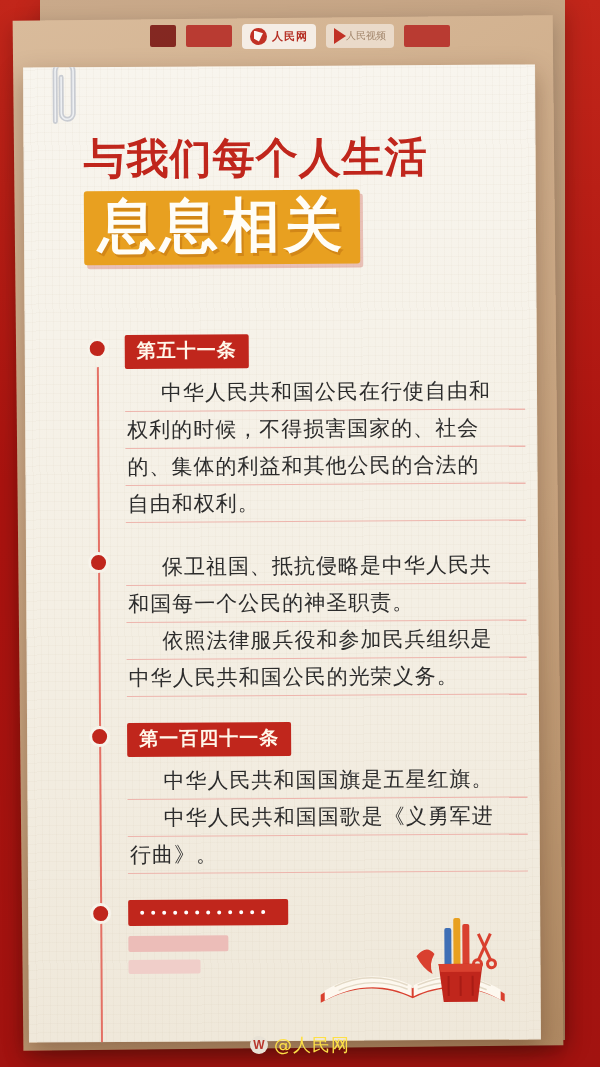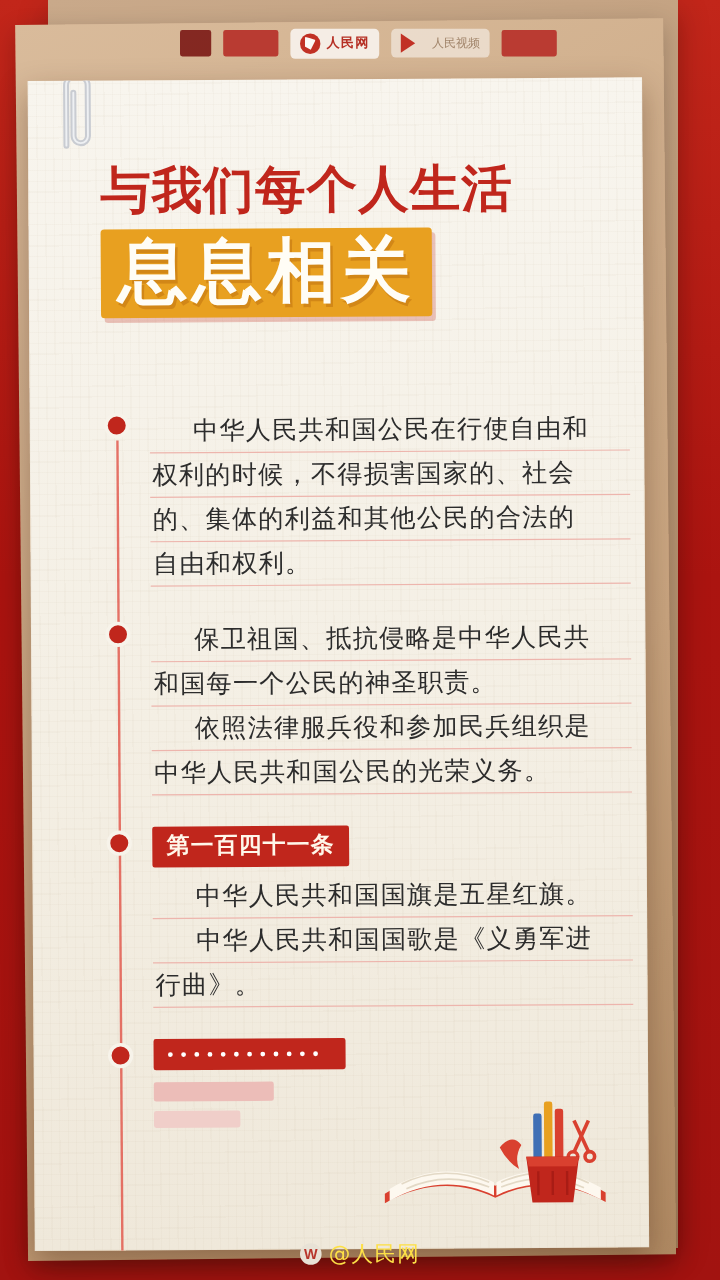--- a/index.html
+++ b/index.html
@@ -53,21 +53,21 @@
     gap: 10px;
     opacity: 0.92;
   }
   .tb-block {
     width: 46px; height: 22px;
     background: #b7312a;
     border-radius: 2px;
   }
   .tb-block.dark { background: #7d1c18; width: 26px; }
   .tb-logo {
-    display: flex; gap: 5px;
+    display: flex; align-items: center; gap: 5px;
     background: rgba(255,255,255,0.82);
     border-radius: 4px;
     padding: 4px 8px;
   }
   .tb-logo .mark {
     width: 17px; height: 17px;
     background: #c0261c;
     border-radius: 50%;
     position: relative;
   }
@@ -76,21 +76,21 @@
     position:absolute; left:4px; top:3px;
     width:9px; height:11px;
     background:#fff;
     clip-path: polygon(0 0, 100% 25%, 55% 100%, 0 75%);
   }
   .tb-logo .txt {
     font-size: 11px; color: #b3241b; font-weight: bold;
     letter-spacing: 1px;
   }
   .tb-logo2 {
-    display:flex; align-items:center; gap:14px;
+    display:flex; align-items:center; gap:0;
     background: rgba(255,255,255,0.55);
     border-radius: 4px; padding: 4px 8px;
   }
   .tb-logo2 .tri {
     width: 0; height: 0;
     border-left: 12px solid #c0261c;
     border-top: 8px solid transparent;
     border-bottom: 8px solid transparent;
   }
   .tb-logo2 .txt { font-size: 10px; color: #9e8268; }
@@ -319,20 +319,21 @@
     </div>
     <div class="hl-line2">
       <span>息息相关</span>
     </div>
   </div>
 
   <div class="articles">
 
     <div class="article">
       <span class="dot"></span>
+      <span class="art-title">第五十一条</span>
       <div class="art-body">
         <div class="art-line indent">中华人民共和国公民在行使自由和</div>
         <div class="art-line">权利的时候，不得损害国家的、社会</div>
         <div class="art-line">的、集体的利益和其他公民的合法的</div>
         <div class="art-line">自由和权利。</div>
       </div>
     </div>
 
     <div class="article">
       <span class="dot"></span>

